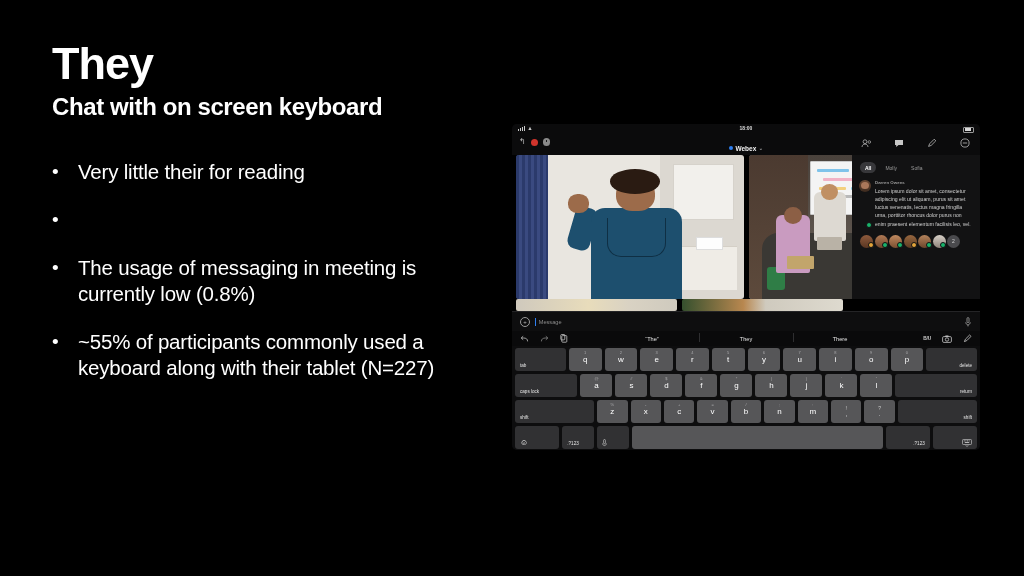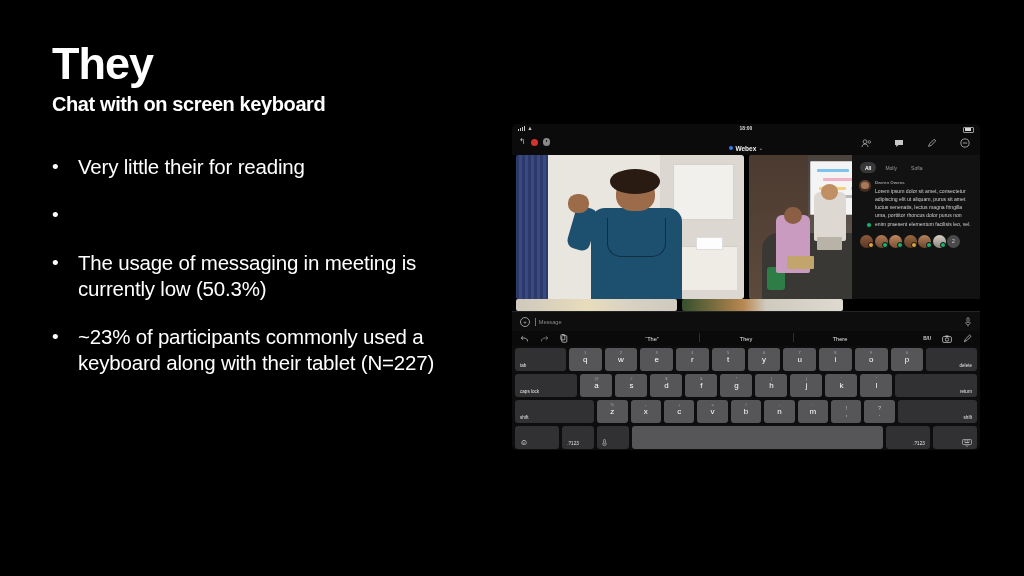--- a/index.html
+++ b/index.html
@@ -2,21 +2,21 @@
 <html><head>
 <meta charset="utf-8">
 <style>
   html,body{margin:0;padding:0;background:#000;}
   body{width:1024px;height:576px;overflow:hidden;font-family:"Liberation Sans",sans-serif;-webkit-font-smoothing:antialiased;}
   .slide{position:relative;width:1024px;height:576px;background:#000;}
 
   
   .txtcol{position:absolute;left:52px;top:40px;width:430px;}
   .title{font-size:45px;font-weight:bold;color:#fff;letter-spacing:-1px;line-height:1.05;}
-  .subtitle{font-size:20px;font-weight:bold;color:#fff;letter-spacing:-0.4px;margin-top:6px;line-height:1.15;}
+  .subtitle{font-size:24px;font-weight:bold;color:#fff;letter-spacing:-0.4px;margin-top:6px;line-height:1.15;}
   .bullets{margin-top:38px;}
   .bullet{display:flex;align-items:flex-start;margin-bottom:22px;}
   .bullet .dot{color:#fff;font-size:19px;line-height:26px;width:26px;flex:0 0 26px;text-align:left;}
   .bullet .btxt{color:#fff;font-size:20.5px;line-height:26px;letter-spacing:-0.2px;}
 
   
   .tablet{position:absolute;left:512px;top:124px;width:468px;height:326px;background:#0b0b0c;border-radius:5px;overflow:hidden;}
   .statusbar{position:relative;height:9px;background:#0b0b0c;}
   .sb-left{position:absolute;left:6px;top:1.5px;display:flex;align-items:center;gap:2px;}
   .bars{display:flex;align-items:flex-end;gap:0.8px;height:5px;}
@@ -142,25 +142,25 @@
     <div class="bullets">
       <div class="bullet">
         <span class="dot">•</span>
         <span class="btxt">Very little their for reading</span>
       </div>
       <div class="bullet">
         <span class="dot">•</span>
       </div>
       <div class="bullet">
         <span class="dot">•</span>
-        <span class="btxt">The usage of messaging in meeting is currently low (50.3%)</span>
+        <span class="btxt">The usage of messaging in meeting is currently low (0.8%)</span>
       </div>
       <div class="bullet">
         <span class="dot">•</span>
-        <span class="btxt">~23% of participants commonly used a keyboard along with their tablet (N=227)</span>
+        <span class="btxt">~55% of participants commonly used a keyboard along with their tablet (N=227)</span>
       </div>
     </div>
   </div>
 
   <div class="tablet">
 
     <div class="statusbar">
       <div class="sb-left">
         <span class="bars">
             <i></i>

